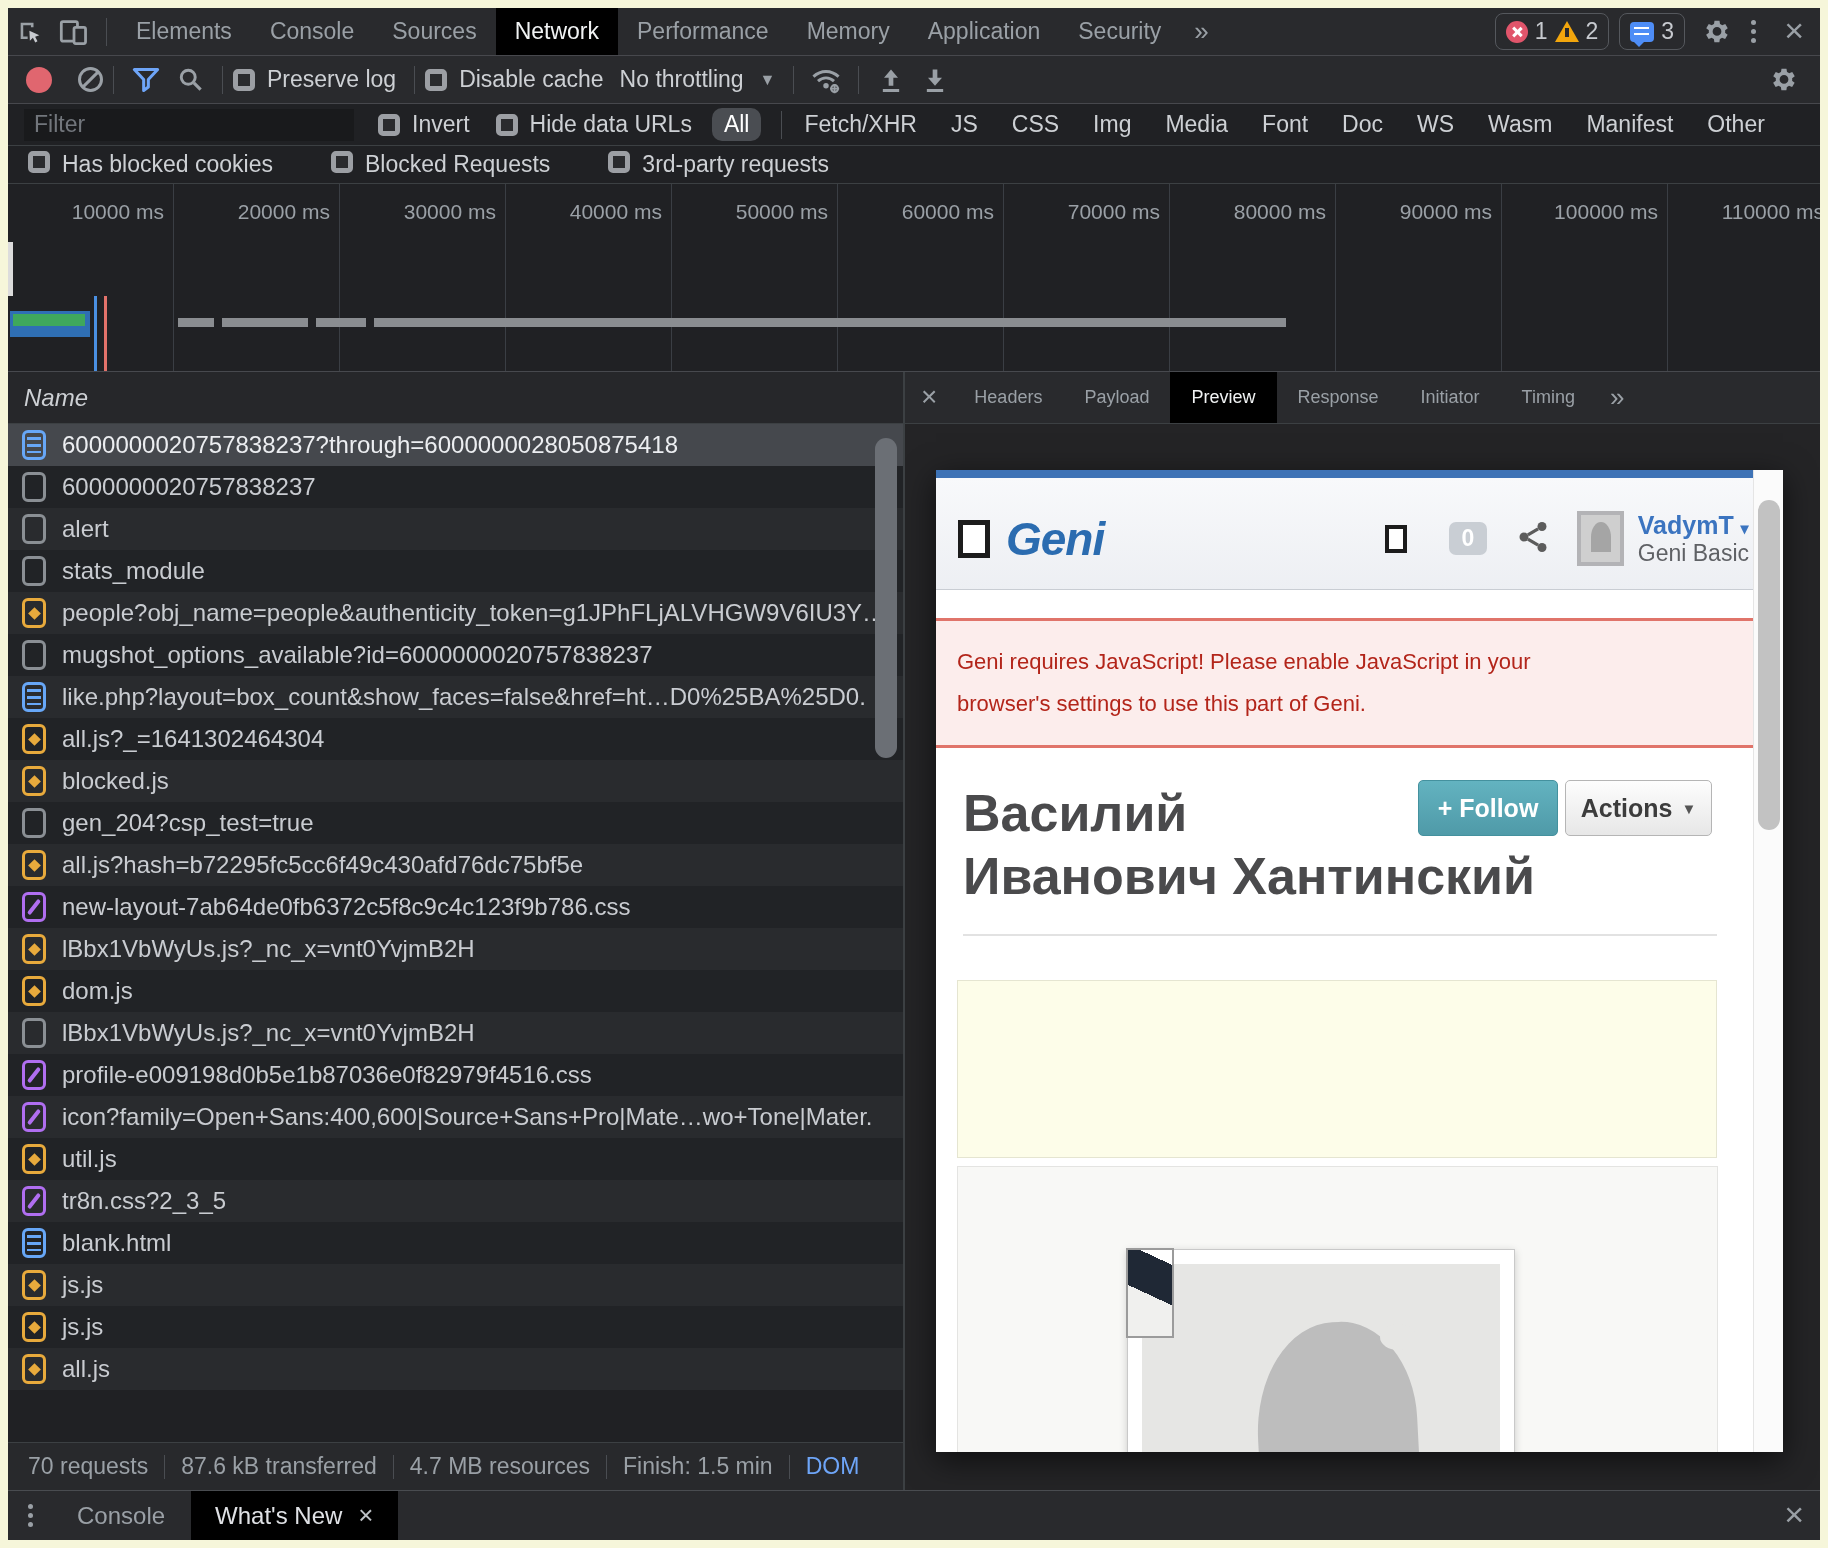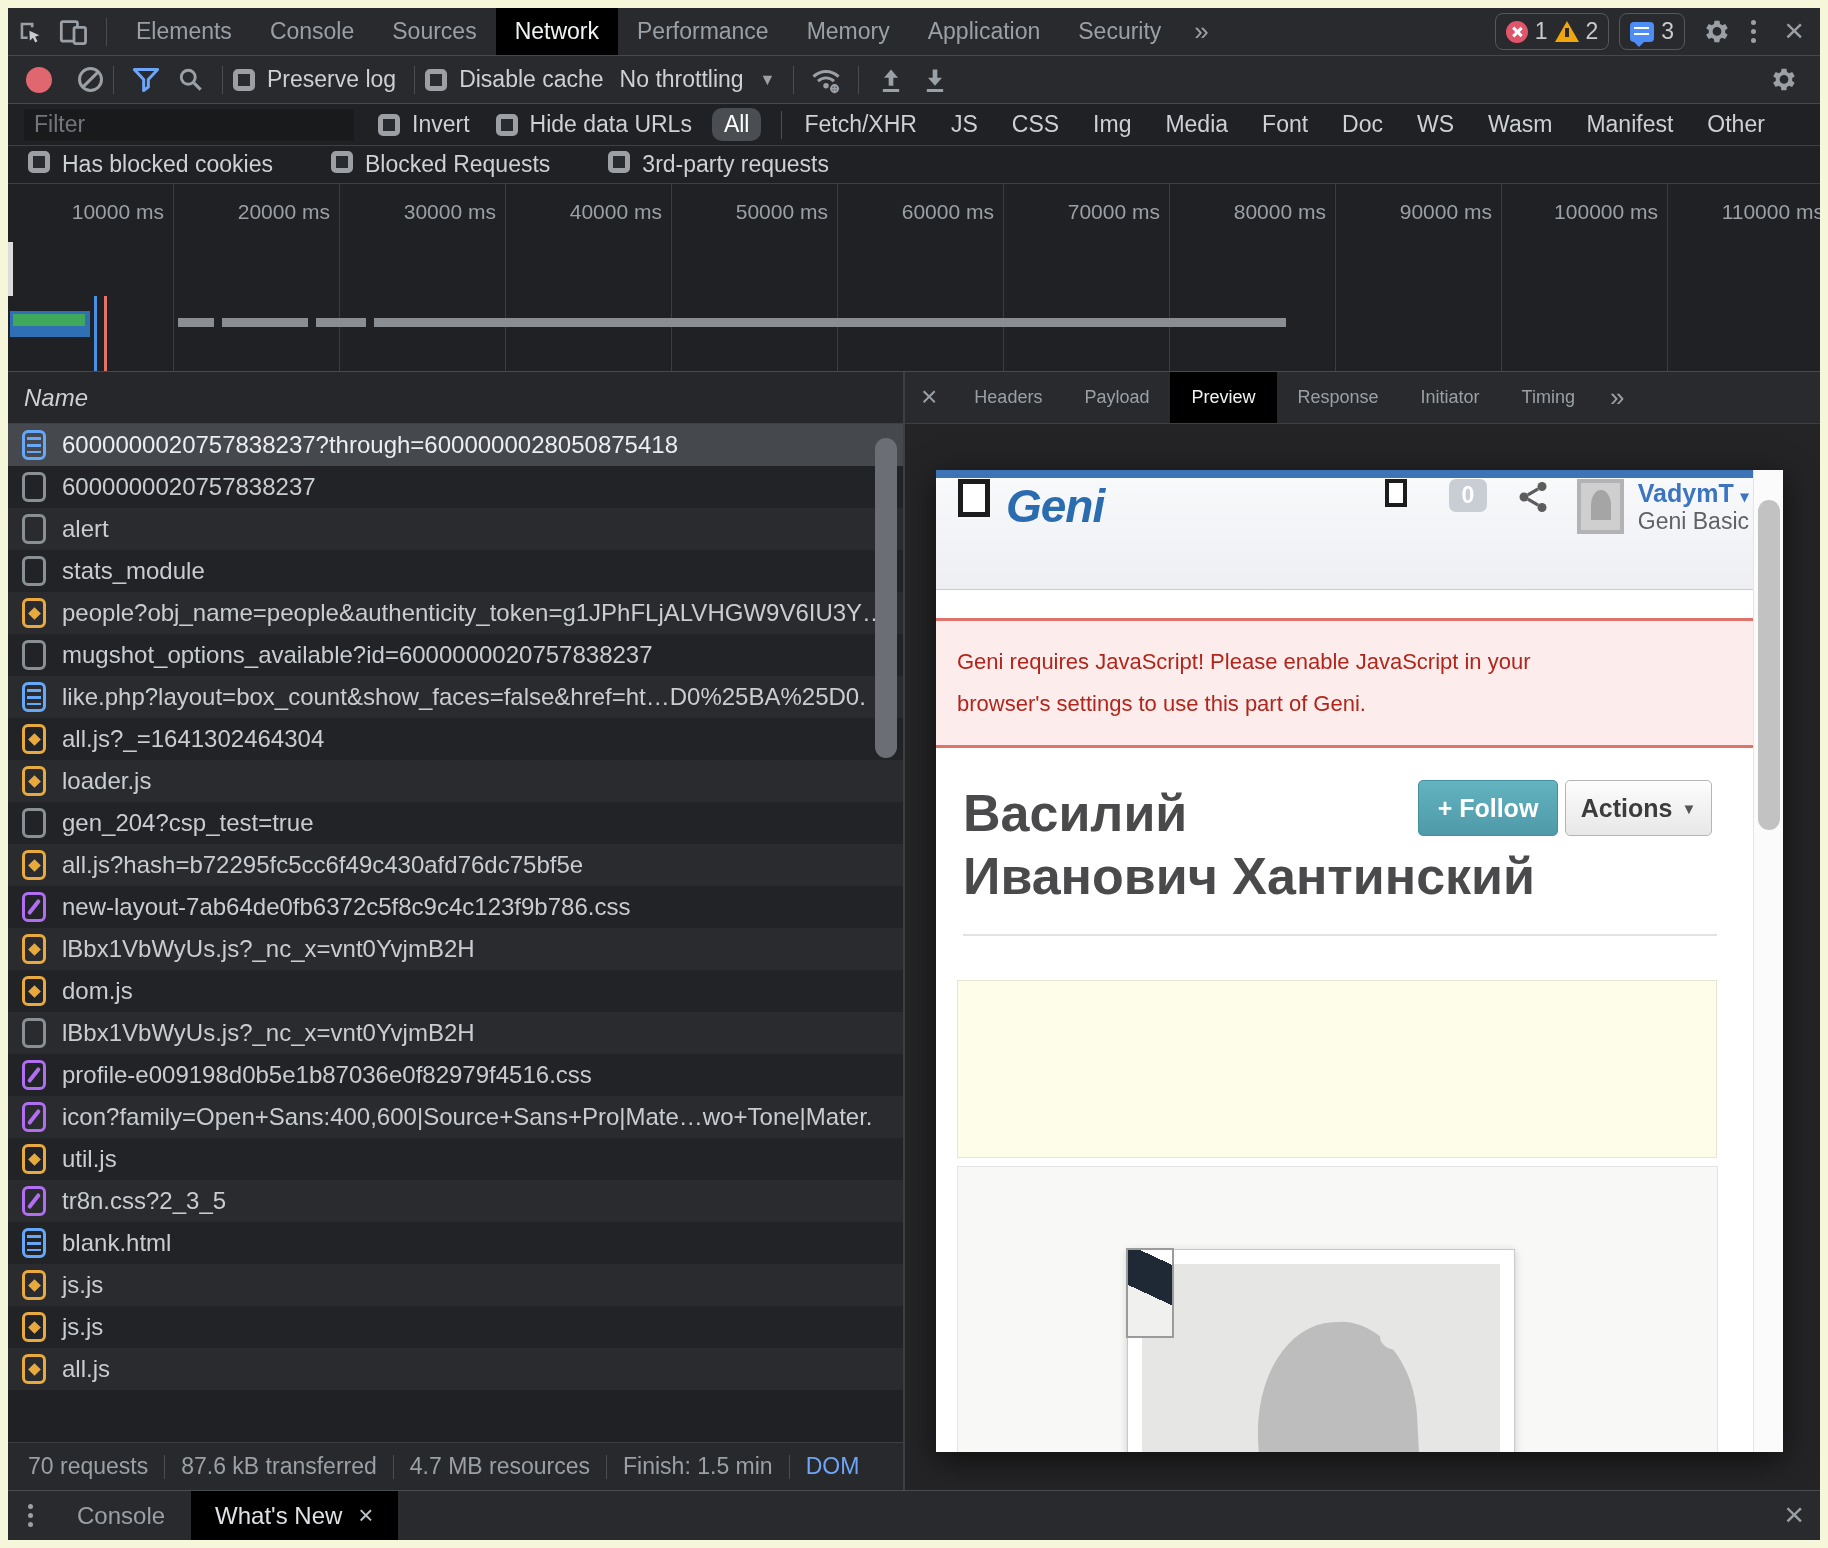--- a/index.html
+++ b/index.html
@@ -91,21 +91,21 @@
   .right { flex:1; display:flex; flex-direction:column; min-width:0; }
   .rtabs { height:52px; flex:0 0 52px; background:#292a2d; border-bottom:1px solid #3c4043; display:flex; align-items:center; }
   .rtab-close { color:#9aa0a6; font-size:28px; padding:0 16px 2px; cursor:pointer; }
   .rtab { height:100%; display:flex; align-items:center; padding:0 21px; color:#9aa0a6; font-size:18px; cursor:pointer; white-space:nowrap; }
   .rtab.active { background:#000; color:#f1f3f4; }
   .preview { flex:1; background:#242426; position:relative; overflow:hidden; }
 
   
   .card { position:absolute; left:31px; top:46px; width:847px; height:982px; background:#fff; box-shadow:0 8px 30px rgba(0,0,0,.6); overflow:hidden; }
   .gstrip { height:8px; background:#3e73b6; }
-  .ghead { height:112px; background:linear-gradient(#f8f9fb,#edeff3); border-bottom:1px solid #c9cdd3; display:flex; padding:1px 34px 0 22px; }
+  .ghead { height:112px; background:linear-gradient(#f8f9fb,#edeff3); border-bottom:1px solid #c9cdd3; display:flex; align-items:center; padding:10px 34px 0 22px; }
   .ph-box { width:32px; height:38px; border:5px solid #1c1c1c; background:#fff; }
   .glogo { font-size:46px; font-weight:bold; color:var(--geni-blue,#2b6cb0); letter-spacing:-1px; margin-left:16px; font-style:italic; }
   .ghead .push { flex:1; }
   .ph-box.small { width:22px; height:28px; border-width:4px; }
   .zero-badge { width:38px; height:33px; background:#c9ced4; border-radius:7px; color:#fff; font-size:23px; font-weight:bold; display:flex; align-items:center; justify-content:center; margin-left:42px; cursor:pointer; }
   .share { margin-left:28px; cursor:pointer; }
   .gavatar { width:47px; height:55px; background:#cfcfcf; border:4px solid #b3b3b6; margin-left:26px; position:relative; overflow:hidden; }
   .gavatar::before { content:""; position:absolute; left:10px; top:7px; width:20px; height:30px; background:#a5a5a5; border-radius:50% 50% 0 0; }
   .guser { margin-left:14px; line-height:1.15; }
   .guser .uname { color:#3b74c0; font-weight:bold; font-size:25px; cursor:pointer; }
@@ -360,21 +360,21 @@
           <div class="row">
             <span class="ric js">
               <i></i>
             </span>
             <span>all.js?_=1641302464304</span>
           </div>
           <div class="row">
             <span class="ric js">
               <i></i>
             </span>
-            <span>loader.js</span>
+            <span>blocked.js</span>
           </div>
           <div class="row">
             <span class="ric other">
               <i></i>
             </span>
             <span>gen_204?csp_test=true</span>
           </div>
           <div class="row">
             <span class="ric js">
               <i></i>

